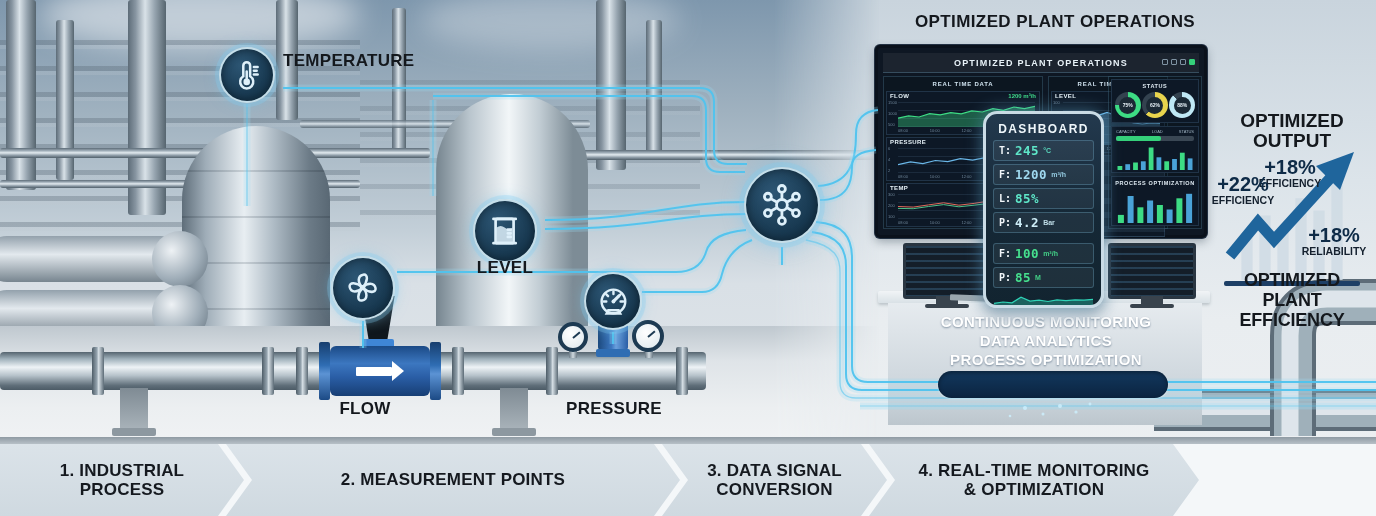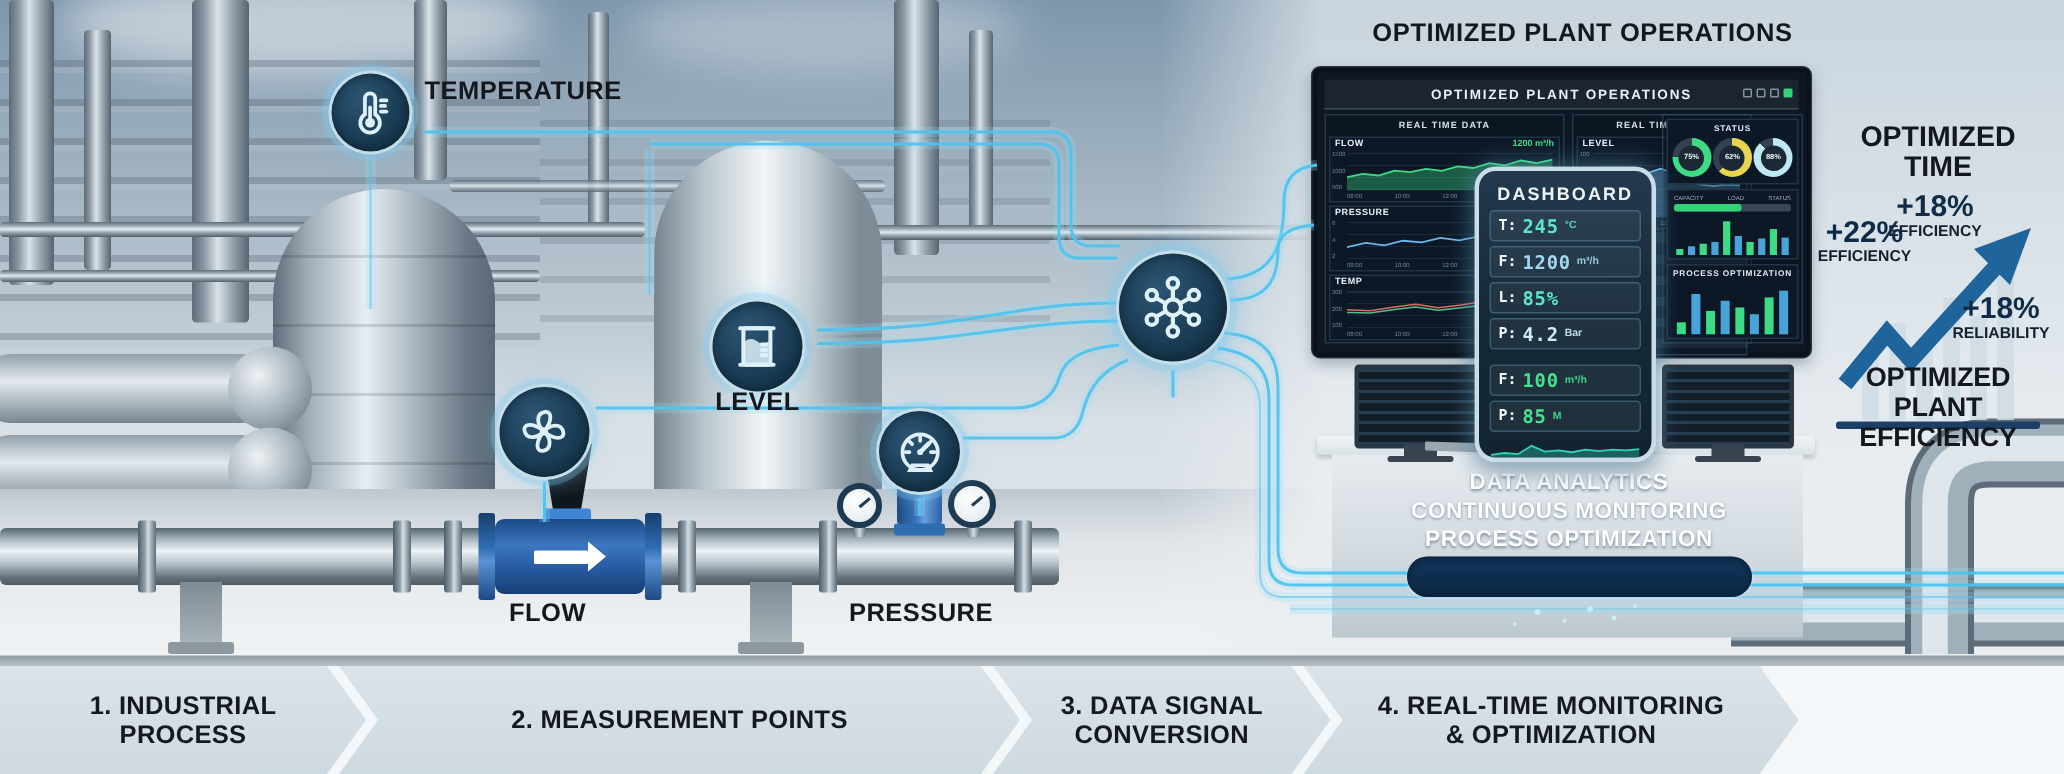--- a/index.html
+++ b/index.html
@@ -137,21 +137,21 @@
   .blabel{z-index:5;font-weight:800;color:#14181d;letter-spacing:.3px;}
   #hublabel{left:702px;top:272px;width:160px;z-index:5;text-align:center;color:#14181d;}
   #hublabel .b{font-size:18px;font-weight:800;line-height:1.08;}
   #hublabel .s{font-size:15px;font-weight:400;color:#2c3340;margin-top:4px;}
   #headline{left:880px;top:12px;width:350px;z-index:5;text-align:center;
     font-size:17px;font-weight:800;color:#14181d;letter-spacing:.4px;}
   
   #growth{left:1222px;top:128px;width:140px;height:158px;z-index:4;}
   #growth svg{position:absolute;inset:0;}
   #gbase{position:absolute;left:2px;bottom:0;right:2px;height:5px;background:#1d3f66;border-radius:2px;}
-  .statline{z-index:5;text-align:center;color:#14181d;font-weight:800;}
+  .statline{z-index:5;text-align:center;color:#14181d;font-weight:800;margin-top:29px;}
   .pct .v{font-size:20px;font-weight:800;color:#0e2b47;line-height:1;}
   .pct .l{font-size:10.5px;font-weight:800;color:#14202e;line-height:1.2;}
   #optplant{left:1222px;top:82px;width:140px;font-size:19px;line-height:1.05;}
   #opteff{left:1208px;top:242px;width:168px;font-size:18px;line-height:1.1;letter-spacing:-.2px;}
   
   #wires{left:0;top:0;width:1376px;height:516px;z-index:4;pointer-events:none;}
   #wires path.core{fill:none;stroke:#4fc3ee;stroke-width:2;opacity:.95;}
   #wires path.faint{fill:none;stroke:#4fc3ee;stroke-width:1.3;opacity:.55;}
   #wires path.glowline{fill:none;stroke:#9adcf5;stroke-width:7;opacity:.26;}
   
@@ -226,22 +226,22 @@
     <path d="M1290 436 V336 Q1290 300 1327 299 H1376" stroke="#e9eff3" stroke-width="17" fill="none" opacity=".85"></path>
   </svg>
 
   <div id="desktop" class="abs"></div>
   <div id="deskfront" class="abs"></div>
   <div class="sidemon abs" style="left:903px;top:243px;"></div>
   <div class="sidemon abs" style="left:1108px;top:243px;"></div>
   <div class="kb abs" style="left:950px;top:295px;width:40px;height:6px;transform:rotate(2deg);"></div>
   <div class="kb abs" style="left:1062px;top:295px;width:34px;height:6px;"></div>
   <div id="desktext" class="abs">
+    <div>CONTINUOUS MONITORING</div>
     <div>DATA ANALYTICS</div>
-    <div>CONTINUOUS MONITORING</div>
     <div>PROCESS OPTIMIZATION</div>
   </div>
   <div id="pill" class="abs"></div>
 
   <div id="monitor" class="abs">
     <div id="mheader" class="abs">
       <span class="t">OPTIMIZED PLANT OPERATIONS</span>
       <span id="mwin">
           <span></span>
           <span></span>
@@ -575,21 +575,21 @@
         </svg>
       </div>
     <svg viewBox="0 0 140 158">
       <polyline points="8,128 36,94 52,112 112,46" fill="none" stroke="#1f659c" stroke-width="11"></polyline>
       <polygon points="132,24 118,62 94,38" fill="#1f659c"></polygon>
     </svg>
     <div id="gbase"></div>
   </div>
   <div id="optplant" class="abs statline">
     <div>OPTIMIZED</div>
-    <div>TIME</div>
+    <div>OUTPUT</div>
   </div>
   <div class="abs statline pct" style="left:1250px;top:128px;width:80px;z-index:5;">
     <div class="v">+18%</div>
     <div class="l">EFFICIENCY</div>
   </div>
   <div class="abs statline pct" style="left:1203px;top:145px;width:80px;z-index:5;text-align:center;">
     <div class="v">+22%</div>
     <div class="l">EFFICIENCY</div>
   </div>
   <div class="abs statline pct" style="left:1293px;top:196px;width:82px;z-index:5;">

